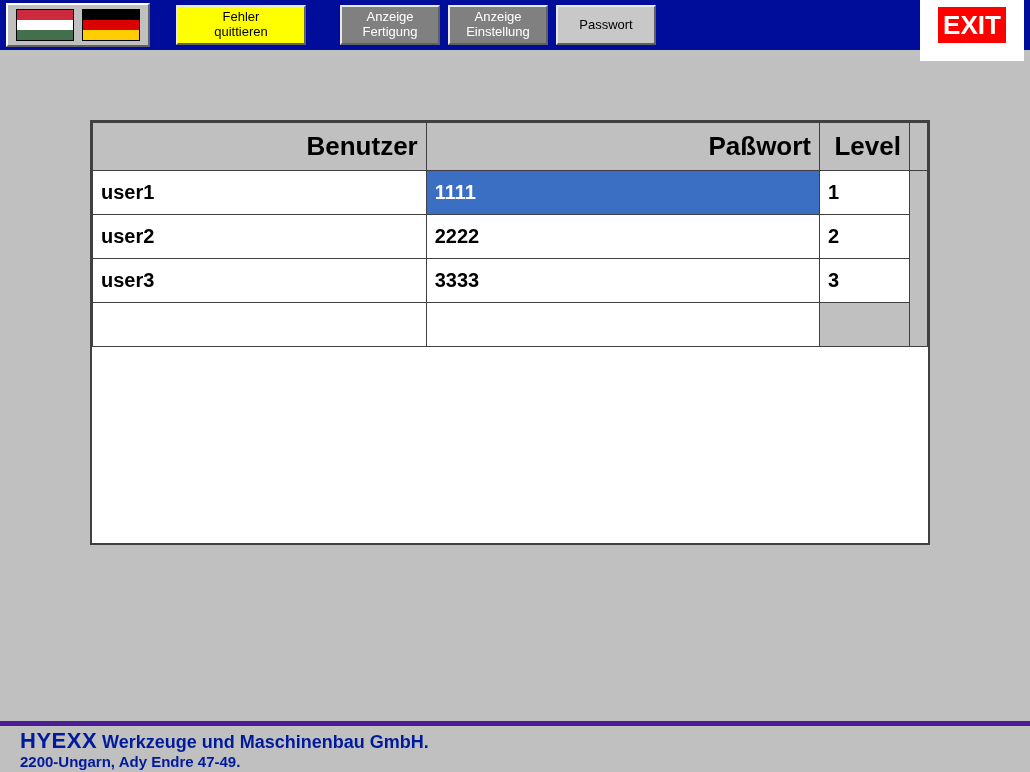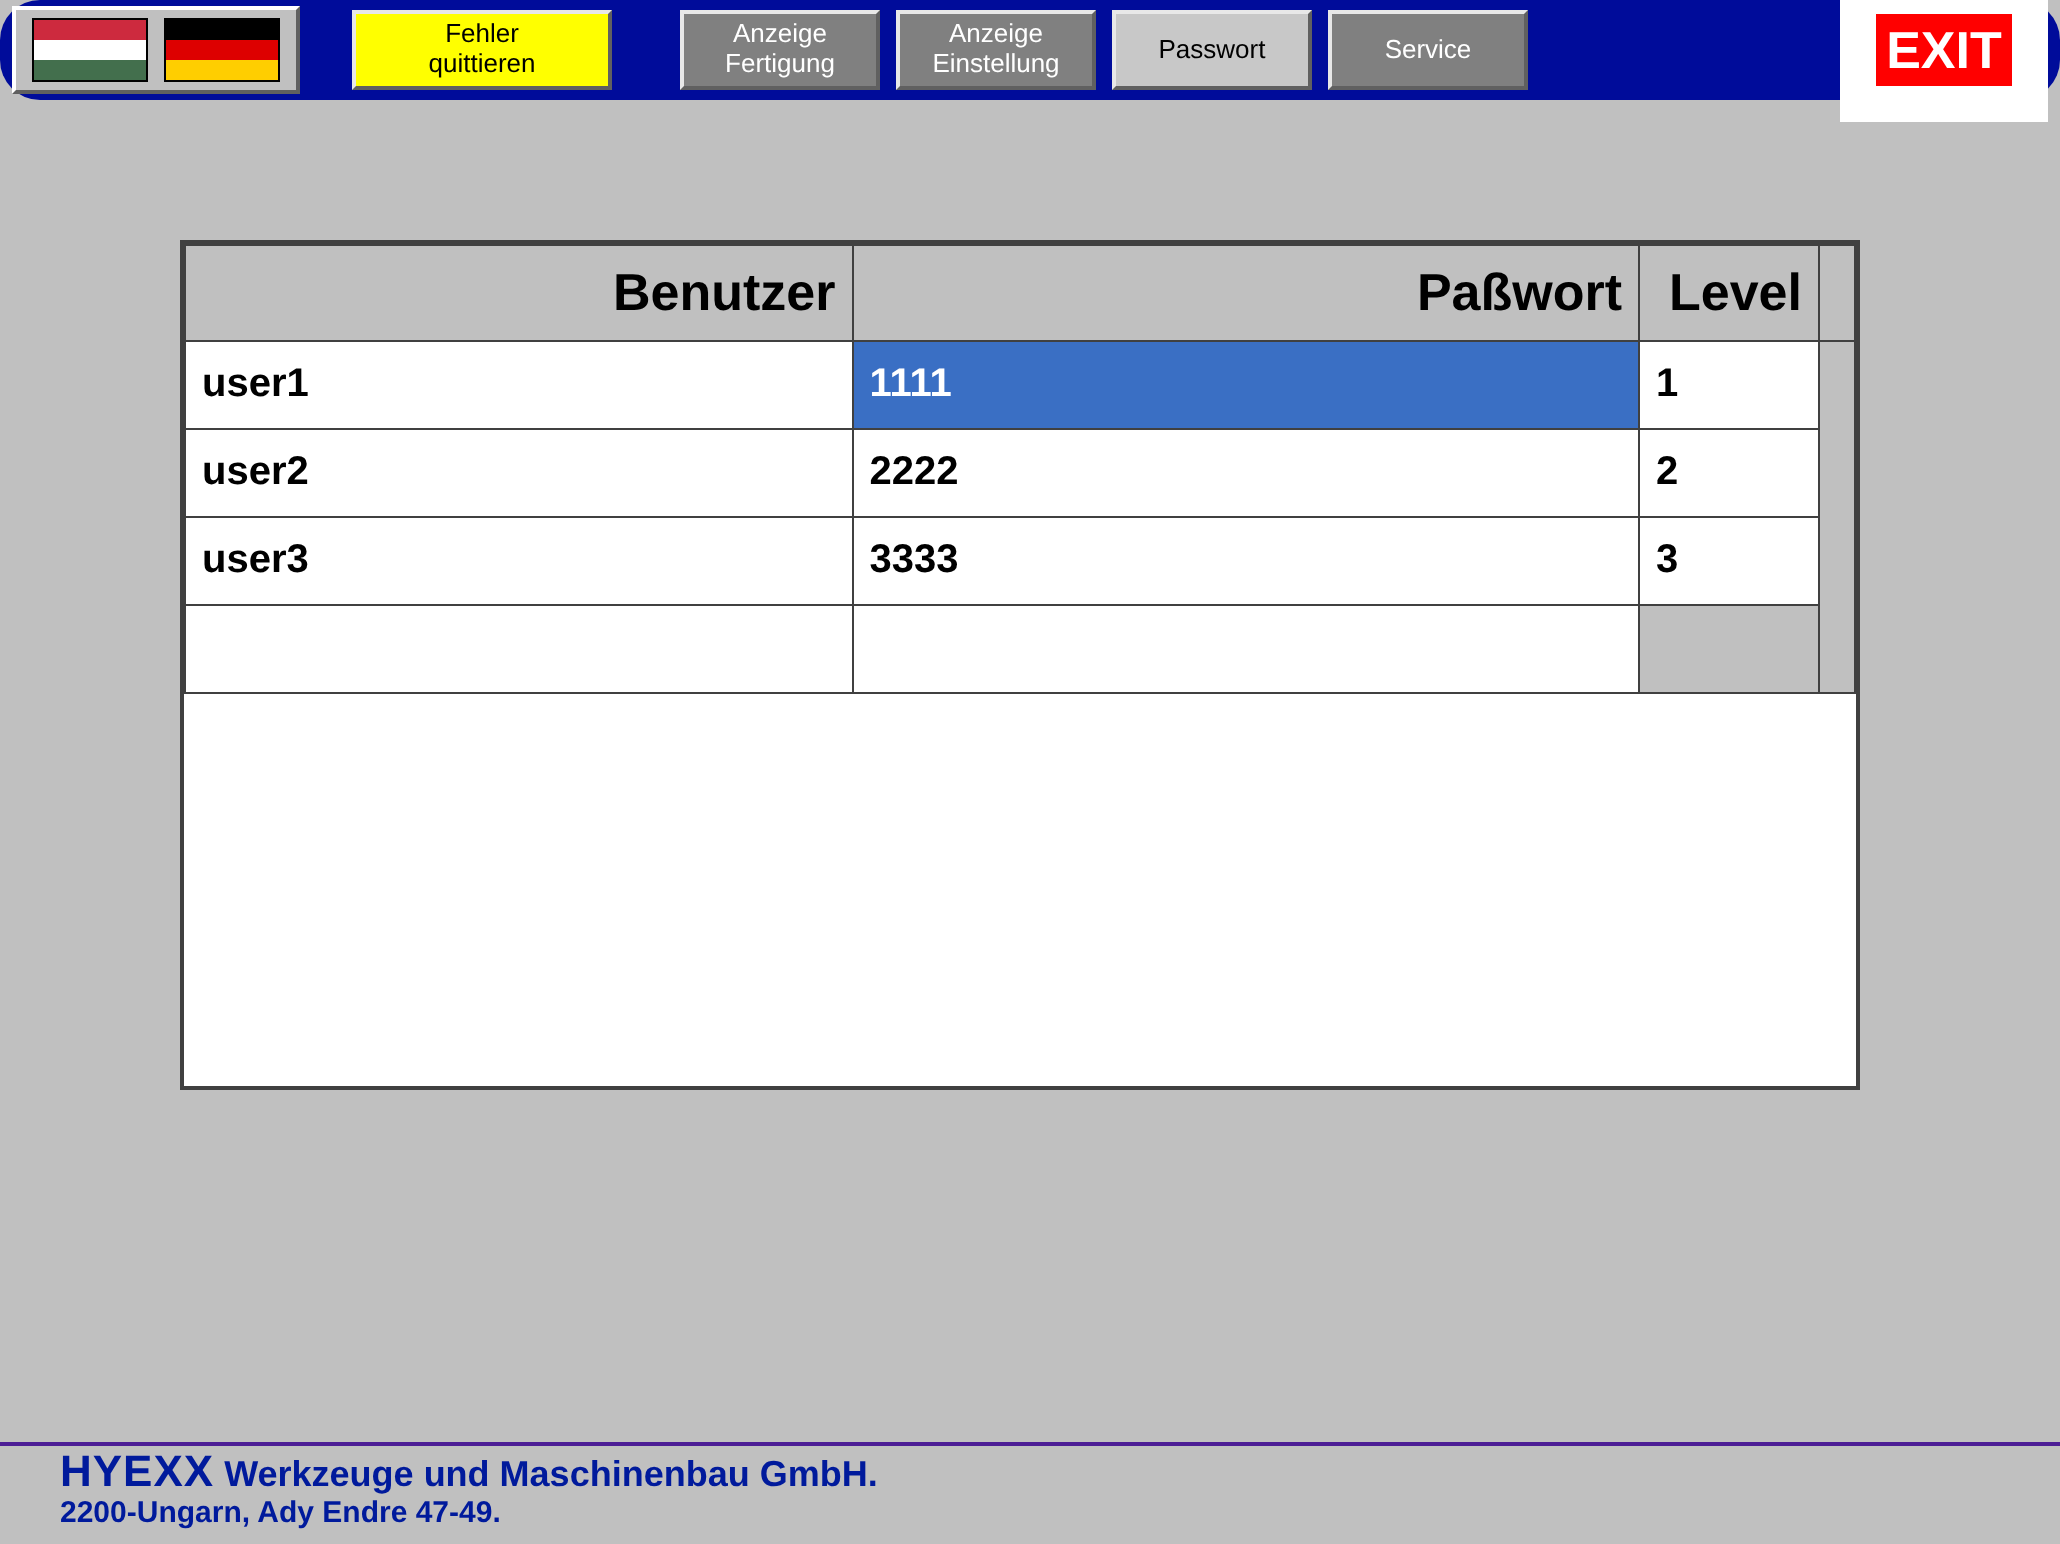--- a/index.html
+++ b/index.html
@@ -12,21 +12,20 @@
     position: relative;
   }
   .topbar {
     width: 100%;
     height: 50px;
     background: #000c9a;
     display: flex;
     align-items: center;
     padding: 0 6px;
     gap: 8px;
-    border-radius: 20px;
   }
   .flag-box {
     background: #c0c0c0;
     border: 2px solid #888;
     border-top-color: #fff;
     border-left-color: #fff;
     border-right-color: #606060;
     border-bottom-color: #606060;
     display: flex;
     gap: 8px;
@@ -149,23 +148,24 @@
   table.grid th.col-scroll { border-bottom: 1px solid #404040; }
   table.grid td.empty-gray { background: #c0c0c0; }
 
   .footer {
     position: absolute;
     bottom: 0;
     left: 0;
     width: 100%;
     height: 51px;
     background: #c0c0c0;
-    border-top: 2px solid #4c1d95;
-    display: flex;
-    padding: 0 30px;
+    border-top: 5px solid #4c1d95;
+    display: flex;
+    align-items: center;
+    padding: 0 20px;
     color: #001a9c;
     font-family: Arial, sans-serif;
   }
   .footer-left {
     display: flex;
     flex-direction: column;
     line-height: 1.15;
   }
   .company-line {
     font-size: 18px;
@@ -214,23 +214,20 @@
     <span style="white-space:pre-line">Anzeige
 Fertigung</span>
   </div>
   <div class="top-btn btn-gray">
     <span style="white-space:pre-line">Anzeige
 Einstellung</span>
   </div>
   <div class="top-btn btn-light">
     <span>Passwort</span>
   </div>
-  <div class="top-btn btn-gray">
-    <span>Service</span>
-  </div>
 
   <div class="exit-wrap">
     <div class="exit">
       <span>EXIT</span>
     </div>
   </div>
 </div>
 
 <div class="main">
   <div class="tbl-outer">

